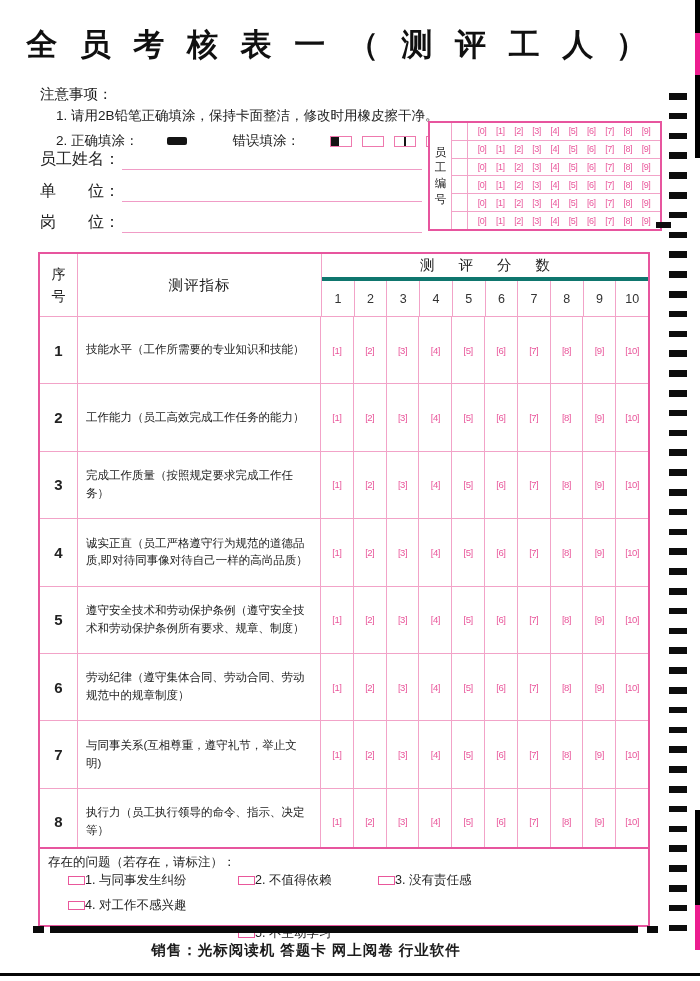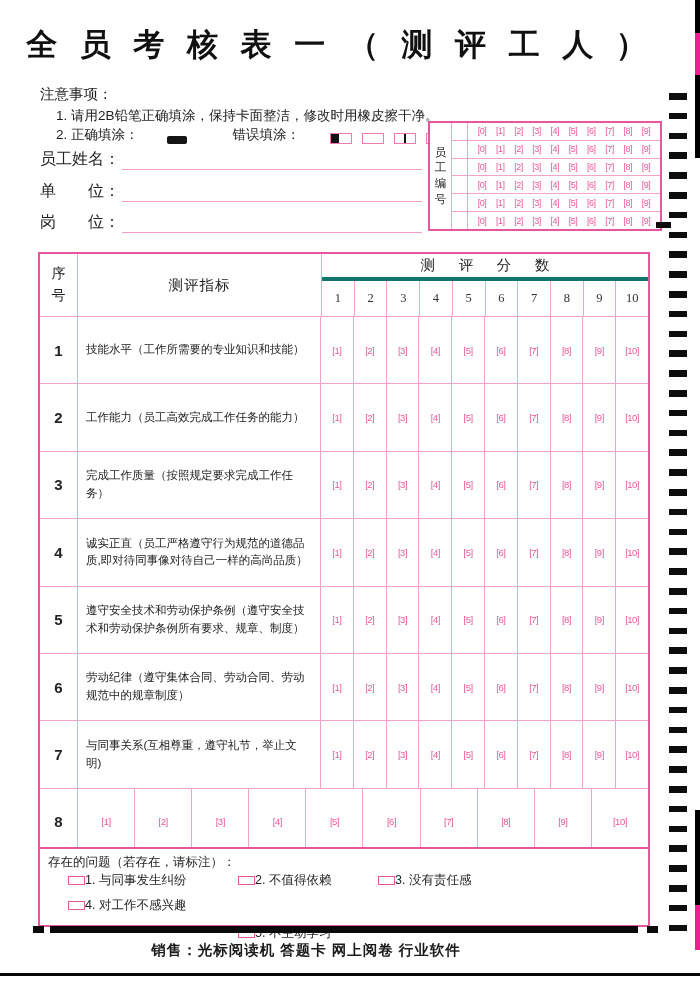--- a/index.html
+++ b/index.html
@@ -3,21 +3,21 @@
 <meta charset="utf-8">
 <style>
   html,body{margin:0;padding:0;background:#fff;}
   .page{position:relative;width:700px;height:981px;background:#ffffff;overflow:hidden;
         font-family:"Liberation Sans","DejaVu Sans",sans-serif;color:#1c1c1c;}
   
   .title{position:absolute;top:24px;left:0;width:680px;text-align:center;
          font-size:31px;font-weight:700;letter-spacing:7px;color:#101010;}
   .notices-heading{position:absolute;left:40px;top:85px;font-size:14.5px;}
   .notice1{position:absolute;left:56px;top:107px;font-size:13.5px;}
-  .notice2{position:absolute;left:56px;top:126px;font-size:13.5px;display:flex;align-items:flex-end;gap:24px;}
+  .notice2{position:absolute;left:56px;top:132px;font-size:13.5px;display:flex;align-items:center;gap:24px;}
   .fill-correct{display:inline-block;width:20px;height:8px;background:#141414;border-radius:2px;margin:0 8px 0 4px;}
   .wrong-label{margin-left:14px;}
   .examples{display:flex;gap:10px;margin-left:6px;align-items:center;}
   .ex{position:relative;width:20px;height:9px;border:1px solid #ee79ae;display:inline-block;}
   .ex svg{position:absolute;left:0;top:0;}
   
   .field{position:absolute;left:40px;width:382px;display:flex;align-items:flex-end;height:22px;}
   .field .lbl{font-size:16px;white-space:pre;color:#222;}
   .field .line{flex:1;border-bottom:1.5px solid #f09cc6;height:18px;margin-left:2px;}
   #field-name{top:148px;} #field-unit{top:180px;} #field-post{top:211px;}
@@ -28,21 +28,21 @@
   .id-label span{width:13px;font-size:11.5px;line-height:1.35;word-break:break-all;text-align:center;color:#222;}
   .id-write{width:15px;border-right:1px solid #f2a3c8;display:flex;flex-direction:column;}
   .id-write .wcell{flex:1;border-bottom:1px solid #f2a3c8;}
   .id-write .wcell:last-child{border-bottom:none;}
   .id-bubbles{flex:1;display:flex;flex-direction:column;}
   .id-row{flex:1;display:flex;align-items:center;justify-content:space-evenly;border-bottom:1px solid #f2a3c8;}
   .id-row:last-child{border-bottom:none;}
   .bubble{color:#e9579b;font-size:9px;letter-spacing:-0.5px;white-space:nowrap;}
   
   .table{position:absolute;left:38px;top:252px;width:612px;border:2px solid #e7559e;box-sizing:border-box;background:#fff;}
-  .thead{display:flex;height:62px;font-family:Liberation Serif, serif;}
+  .thead{display:flex;height:62px;}
   .th-no{width:37px;border-right:1px solid #f2a3c8;display:flex;align-items:center;justify-content:center;}
   .th-no span{width:16px;font-size:14px;line-height:1.6;word-break:break-all;text-align:center;}
   .th-ind{width:243px;border-right:1px solid #f2a3c8;display:flex;align-items:center;justify-content:center;font-size:14.5px;letter-spacing:1px;}
   .th-score{flex:1;display:flex;flex-direction:column;}
   .th-score-title{height:27px;border-bottom:4px solid #0f766e;display:flex;align-items:center;justify-content:center;
                   font-size:14.5px;letter-spacing:10px;padding-left:10px;box-sizing:border-box;}
   .th-score-nums{flex:1;display:flex;}
   .th-score-nums .cell,.td-cells .cell{flex:1;border-right:1px solid #f2a3c8;display:flex;align-items:center;justify-content:center;}
   .th-score-nums .cell:last-child,.td-cells .cell:last-child{border-right:none;}
   .th-score-nums .cell{font-size:12.5px;color:#333;}
@@ -498,20 +498,21 @@
             <div class="cell">
               <span class="score-bubble">[9]</span>
             </div>
             <div class="cell">
               <span class="score-bubble">[10]</span>
             </div>
           </div>
         </div>
         <div class="trow">
           <div class="td-no">8</div>
+          <div class="td-ind">执行力（员工执行领导的命令、指示、决定等）</div>
           <div class="td-cells">
             <div class="cell">
               <span class="score-bubble">[1]</span>
             </div>
             <div class="cell">
               <span class="score-bubble">[2]</span>
             </div>
             <div class="cell">
               <span class="score-bubble">[3]</span>
             </div>

